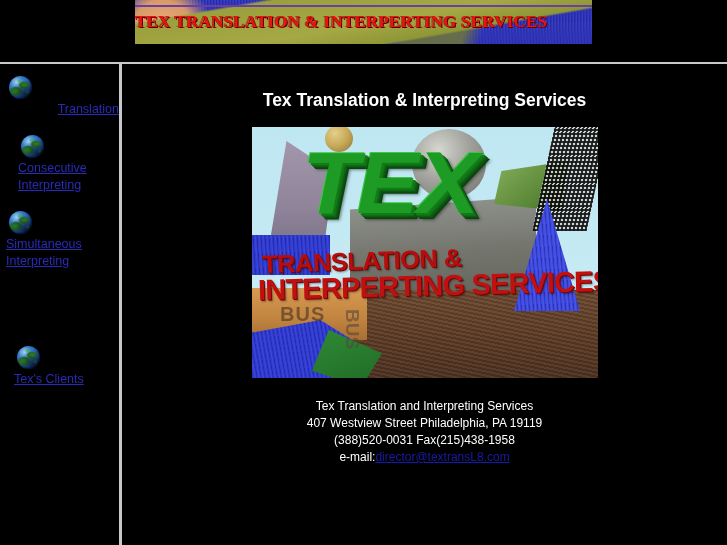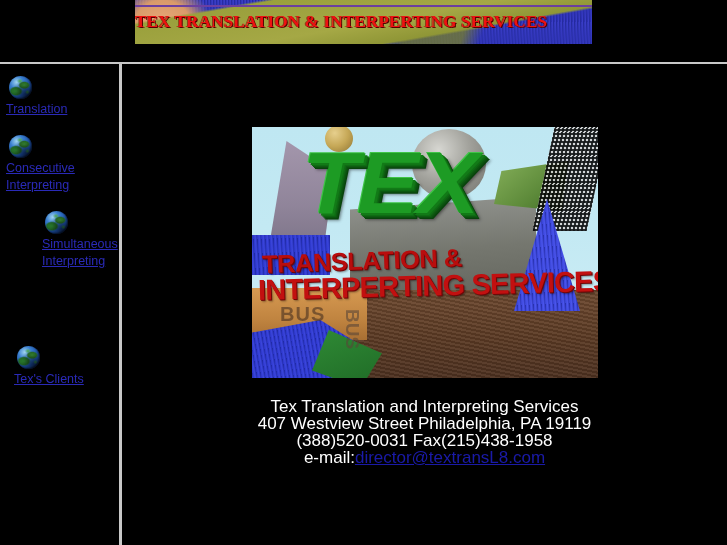--- a/index.html
+++ b/index.html
@@ -298,21 +298,21 @@
     transform: rotate(90deg);
     transform-origin: left top;
   }
 
   
   #contact {
     position: absolute;
     left: 0; right: 0;
     top: 334px;
     text-align: center;
-    font-size: 17px;
+    font-size: 12px;
     line-height: 17px;
     color: #ffffff;
     font-family: "Liberation Sans", sans-serif;
   }
   #contact div { white-space: nowrap; }
   #email-link {
     color: #1a1aa8;
     text-decoration: underline;
     margin-top: 8px;
   }
@@ -324,46 +324,47 @@
   <div id="banner-image">
     <div id="banner-title">TEX TRANSLATION &amp; INTERPERTING SERVICES</div>
   </div>
 </div>
 
 <div id="top-rule"></div>
 <div id="vertical-rule"></div>
 
 <div id="sidebar">
 
-  <a class="nav-item" href="#" style="top:12px;">
+  <a class="nav-item" href="#" style="top:12px;text-align:right;">
     <span class="nav-icon"></span>
     <span class="nav-label">Translation</span>
   </a>
 
-  <a class="nav-item" href="#" style="top:71px;">
+  <a class="nav-item" href="#" style="top:71px;margin-left:12px;">
     <span class="nav-icon"></span>
     <span class="nav-label">Consecutive Interpreting</span>
   </a>
 
-  <a class="nav-item" href="#" style="top:147px;margin-left:36px;">
+  <a class="nav-item" href="#" style="top:147px;">
     <span class="nav-icon"></span>
     <span class="nav-label">Simultaneous Interpreting</span>
   </a>
 
 
   <a class="nav-item" href="#" style="top:282px;padding-left:8px;">
     <span class="nav-icon"></span>
     <span class="nav-label">Tex's Clients</span>
   </a>
 
 
 </div>
 
 <div id="content">
 
+  <h1 id="page-title">Tex Translation &amp; Interpreting Services</h1>
 
   <div id="hero-image">
     <div class="hero-sky"></div>
     <div class="hero-mauve"></div>
     <div class="hero-grey-slab"></div>
     <div class="hero-grey-sphere"></div>
     <div class="hero-gold-ball"></div>
     <div class="hero-green-patch"></div>
     <div class="hero-mesh"></div>
     <div class="hero-ground"></div>

